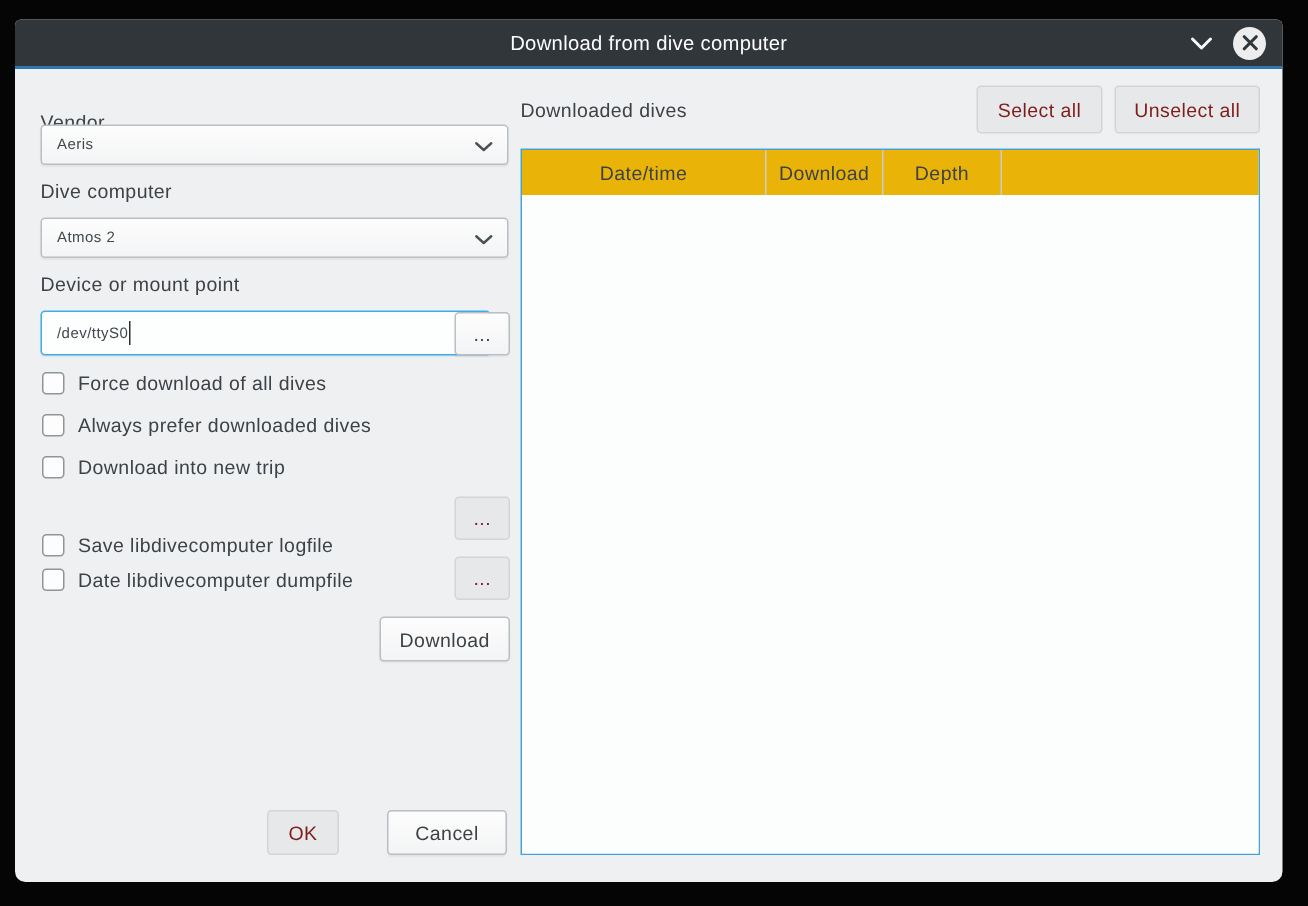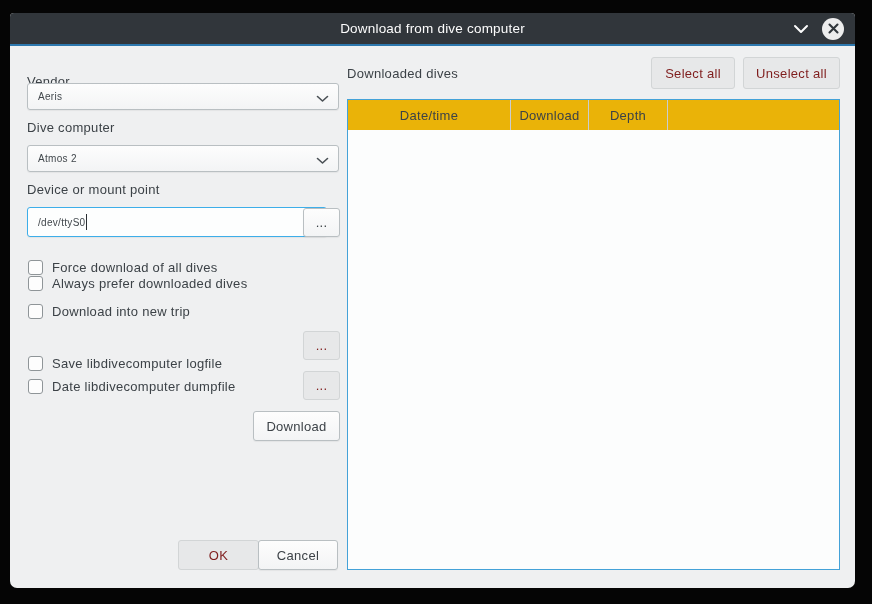--- a/index.html
+++ b/index.html
@@ -139,21 +139,21 @@
       <span class="caret"></span>
       <span class="chev">
         <svg width="13" height="8" viewBox="0 0 13 8">
             <polyline points="1.5,1.5 6.5,6 11.5,1.5" fill="none" stroke="#4a5055" stroke-width="1.6" stroke-linecap="round" stroke-linejoin="round"></polyline>
           </svg>
       </span>
     </div>
 
     <button class="btn browse" style="left:293px;top:162px;">...</button>
 
-    <label class="checkrow" style="left:18px;top:212px;">
+    <label class="checkrow" style="left:18px;top:200px;">
       <span class="checkbox"></span>
       <span class="cr-label">Force download of all dives</span>
     </label>
 
     <label class="checkrow" style="left:18px;top:228px;">
       <span class="checkbox"></span>
       <span class="cr-label">Always prefer downloaded dives</span>
     </label>
 
     <label class="checkrow" style="left:18px;top:256px;">
@@ -168,21 +168,21 @@
     <button class="btn browse disabled" style="left:293px;top:285px;">...</button>
 
     <label class="checkrow" style="left:18px;top:331px;">
       <span class="checkbox"></span>
       <span class="cr-label">Date libdivecomputer dumpfile</span>
     </label>
     <button class="btn browse disabled" style="left:293px;top:325px;">...</button>
 
     <button class="btn" style="left:243px;top:365px;width:87px;height:30px;">Download</button>
 
-    <button class="btn disabled" style="left:168px;top:494px;width:81px;height:30px;text-align:center;">OK</button>
+    <button class="btn disabled" style="left:168px;top:494px;width:48px;height:30px;text-align:center;">OK</button>
     <button class="btn" style="left:248px;top:494px;width:80px;height:30px;">Cancel</button>
 
     <div class="label" style="left:337px;top:20px;">Downloaded dives</div>
 
     <button class="btn disabled" style="left:641px;top:11px;width:84px;height:32px;">Select all</button>
     <button class="btn disabled" style="left:733px;top:11px;width:97px;height:32px;">Unselect all</button>
 
     <div class="dive-table">
       <div class="thead">
         <div class="th" style="width:163px;">Date/time</div>

